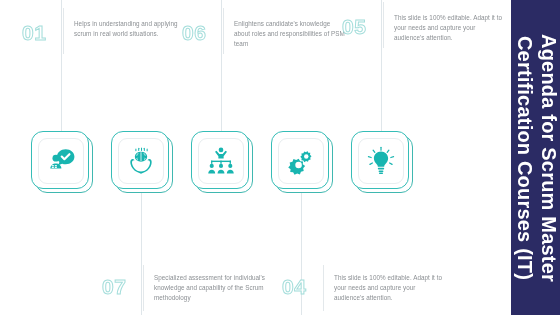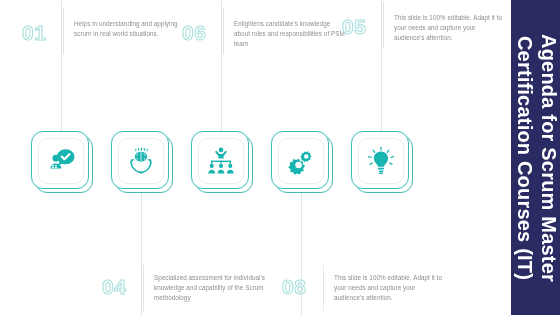--- a/index.html
+++ b/index.html
@@ -224,27 +224,27 @@
       <div class="copy">Enlightens candidate's knowledge about roles and responsibilities of PSM team</div>
     </div>
 
     <div class="item top" style="left:342px;top:2px;">
       <div class="num">05</div>
       <div class="vrule"></div>
       <div class="copy">This slide is 100% editable. Adapt it to your needs and capture your audience's attention.</div>
     </div>
 
     <div class="item bot" style="left:102px;top:262px;">
+      <div class="num">07</div>
+      <div class="vrule"></div>
+      <div class="copy">Specialized assessment for individual's knowledge and capability of the Scrum methodology</div>
+    </div>
+
+    <div class="item bot" style="left:282px;top:262px;">
       <div class="num">04</div>
-      <div class="vrule"></div>
-      <div class="copy">Specialized assessment for individual's knowledge and capability of the Scrum methodology</div>
-    </div>
-
-    <div class="item bot" style="left:282px;top:262px;">
-      <div class="num">08</div>
       <div class="vrule"></div>
       <div class="copy">This slide is 100% editable. Adapt it to your needs and capture your audience's attention.</div>
     </div>
 
   </div>
 
   <div class="title-panel">
     <div class="title-text">
       <span>Agenda for Scrum Master</span>
       <span class="l2">Certification Courses (IT)</span>

